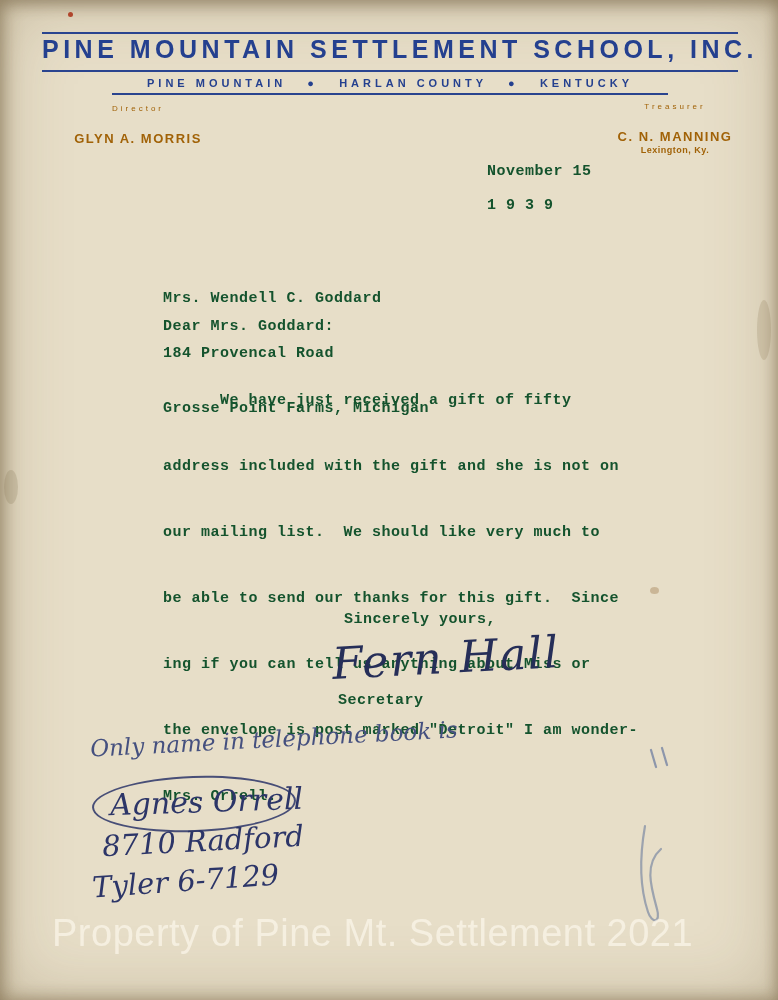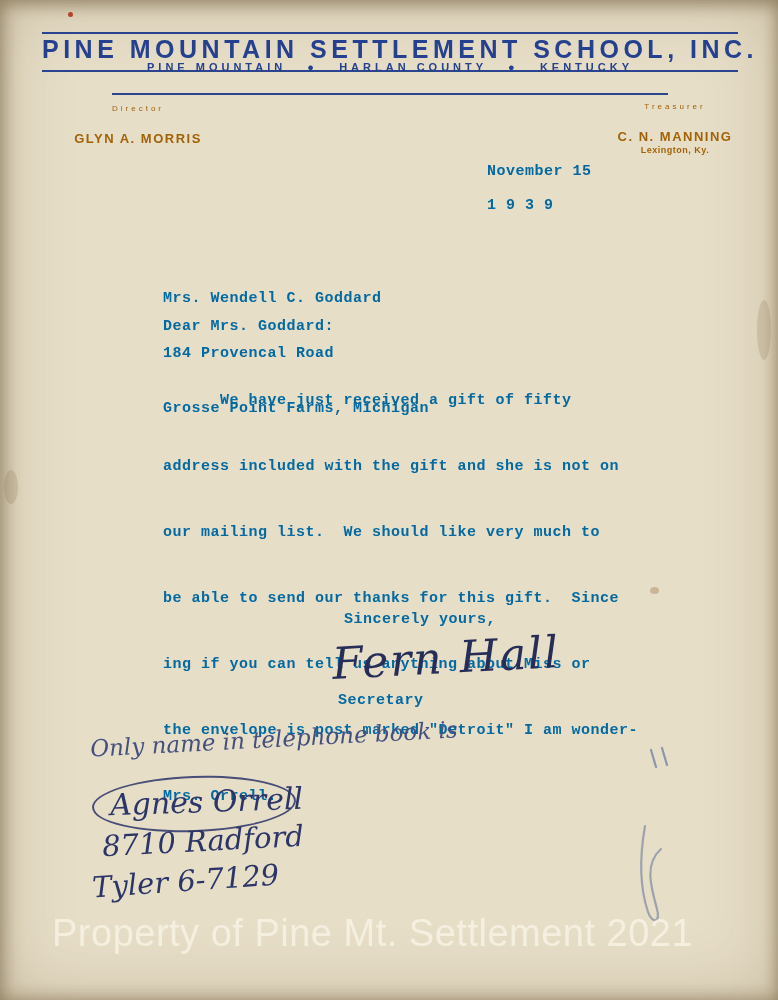--- a/index.html
+++ b/index.html
@@ -19,36 +19,36 @@
 
   
   .rule { position: absolute; background: #2a448f; height: 2px; }
   .lh-title {
     position: absolute; left: 42px; top: 35px; width: 696px;
     text-align: center; color: #24408f;
     font-size: 25px; font-weight: 700; letter-spacing: 4.5px;
     white-space: nowrap;
   }
   .lh-subtitle {
-    position: absolute; left: 42px; top: 61px; width: 696px;
+    position: absolute; left: 42px; top: 77px; width: 696px;
     text-align: center; color: #24408f;
     font-size: 11px; font-weight: 700; letter-spacing: 4px;
     white-space: pre;
   }
   .officer { position: absolute; text-align: center; color: #a16207; }
   .officer-label { font-size: 8px; letter-spacing: 3px; font-weight: 400; }
   .officer-name { font-size: 13px; font-weight: 700; letter-spacing: 1.5px; margin-top: 18px; white-space: nowrap; }
   .officer-sub { font-size: 9px; font-weight: 700; letter-spacing: 0.5px; margin-top: 1px; }
 
   
   .tw {
     position: absolute;
     font-family: "Liberation Mono", monospace;
     font-weight: 700;
-    color: #0369a1;
+    color: #14532d;
     font-size: 15px;
     letter-spacing: 0.5px;
     white-space: pre;
   }
   .tw-block .tw-line { position: static; height: 32px; line-height: 32px; }
   .tw-line.indent { padding-left: 57px; }
   .addr-line { height: 21px; line-height: 21px; }
 
   
   .hand {

